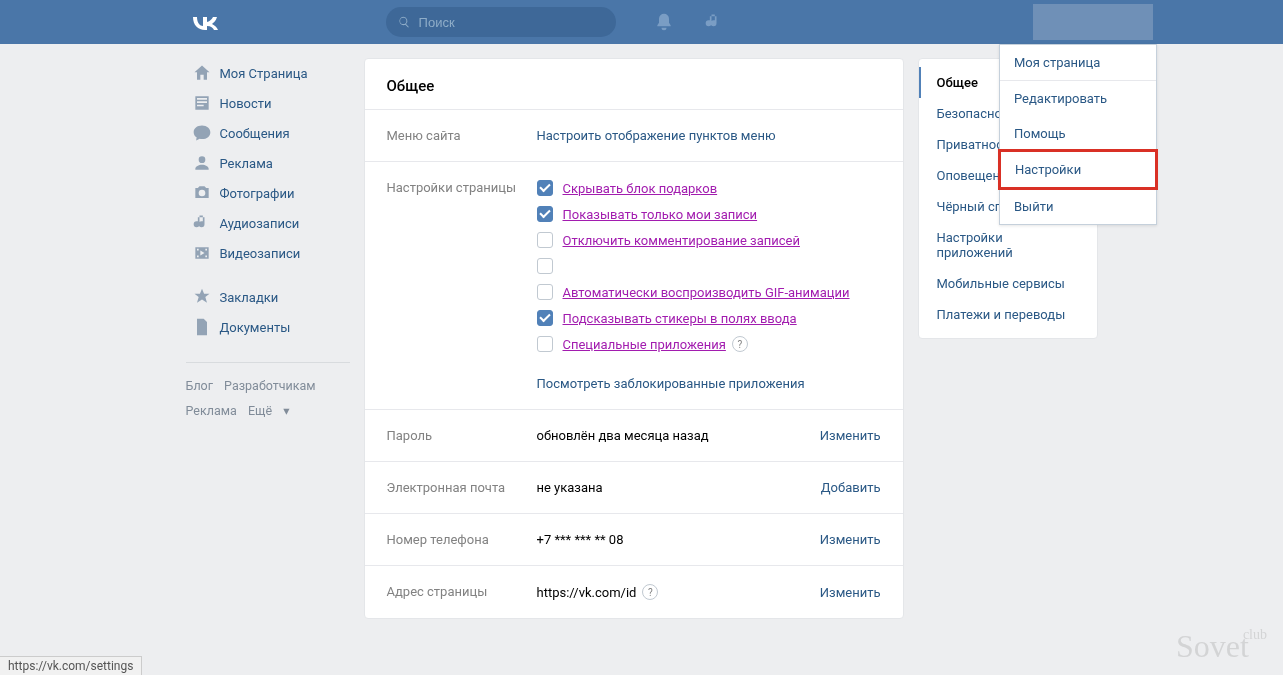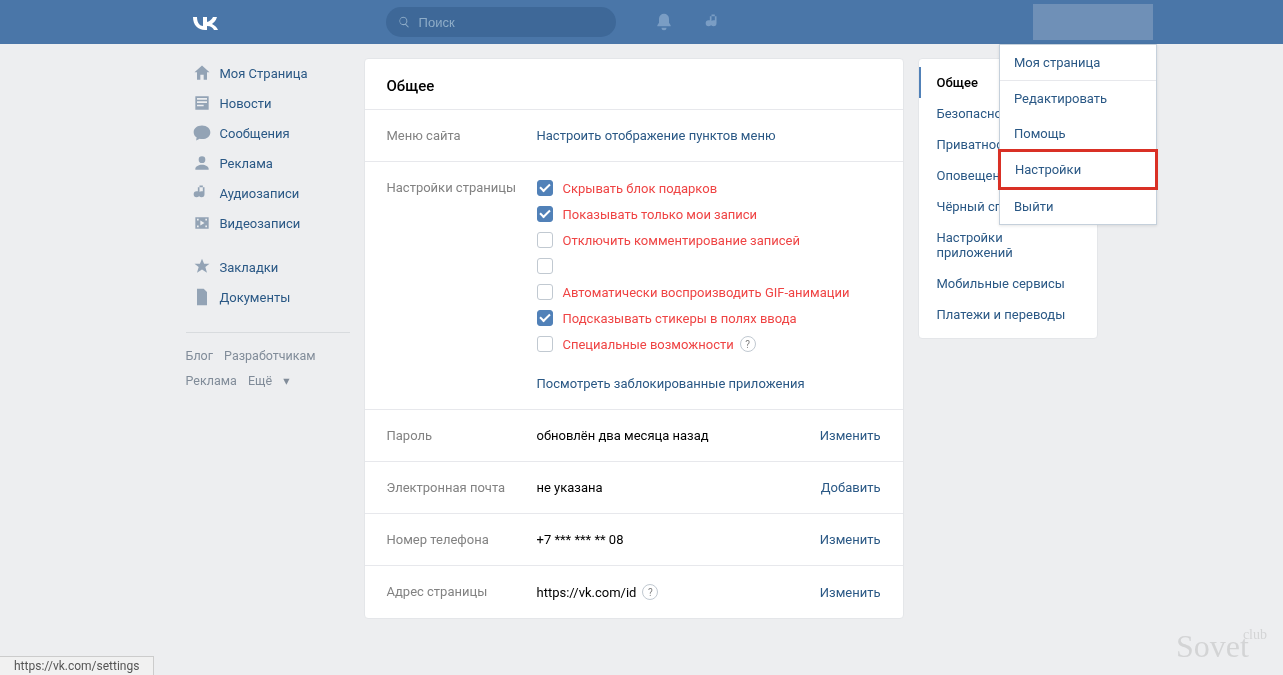--- a/index.html
+++ b/index.html
@@ -125,21 +125,21 @@
   justify-content: center;
 }
 .chk.checked { background: #5181b8; border-color: #5181b8; }
 .chk.checked::after {
   content: "";
   width: 4px; height: 8px;
   border: solid #fff;
   border-width: 0 2px 2px 0;
   transform: rotate(45deg) translate(-1px,-1px);
 }
-.chk-label { color: #ef4444; }
+.chk-label { color: #a21caf; text-decoration: underline; }
 .help-circle {
   display: inline-flex;
   width: 16px; height: 16px;
   border: 1px solid #c1c9d1;
   border-radius: 50%;
   align-items: center; justify-content: center;
   font-size: 10px; color: #828282;
   margin-left: 6px;
 }
 .blocked-link { color: #2a5885; margin-top: 14px; display: inline-block; cursor: pointer; }
@@ -191,21 +191,21 @@
   position: relative;
 }
 .dd-sep { border-top: 1px solid #e7e8ec; }
 .status-url {
   position: absolute;
   bottom: 0; left: 0;
   background: #f1f1f1;
   border: 1px solid #ccc;
   border-left: none;
   border-bottom: none;
-  padding: 2px 14px;
+  padding: 2px 8px;
   font-size: 12px;
   color: #555;
 }
 .watermark {
   position: absolute;
   right: 10px;
   bottom: 10px;
   opacity: 0.25;
   font-family: Georgia, serif;
 }
@@ -269,20 +269,26 @@
       <span>Сообщения</span>
     </div>
     <div class="nav-item">
       <svg class="nicon" viewBox="0 0 24 24">
           <path d="M12 12a4 4 0 100-8 4 4 0 000 8zm0 2c-4 0-8 2-8 5v1h16v-1c0-3-4-5-8-5z"></path>
         </svg>
       <span>Реклама</span>
     </div>
     <div class="nav-item">
       <svg class="nicon" viewBox="0 0 24 24">
+          <path d="M4 6h3l2-2h6l2 2h3v12H4zM12 8a4 4 0 100 8 4 4 0 000-8z"></path>
+        </svg>
+      <span>Фотографии</span>
+    </div>
+    <div class="nav-item">
+      <svg class="nicon" viewBox="0 0 24 24">
           <path d="M9 3v10.5A3.5 3.5 0 115.5 10H7V5h8v8.5A3.5 3.5 0 1111.5 10H13V3z"></path>
         </svg>
       <span>Аудиозаписи</span>
     </div>
     <div class="nav-item">
       <svg class="nicon" viewBox="0 0 24 24">
           <path d="M4 5h16v14H4zM6 7v2h2V7zm10 0v2h2V7zM6 15v2h2v-2zm10 0v2h2v-2zM10 9v6l5-3z"></path>
         </svg>
       <span>Видеозаписи</span>
     </div>
@@ -335,21 +341,21 @@
             </div><div class="chk-row">
               <div class="chk"></div>
             </div><div class="chk-row">
               <div class="chk"></div>
               <span class="chk-label">Автоматически воспроизводить GIF-анимации</span>
             </div><div class="chk-row">
               <div class="chk checked"></div>
               <span class="chk-label">Подсказывать стикеры в полях ввода</span>
             </div><div class="chk-row">
               <div class="chk"></div>
-              <span class="chk-label">Специальные возможности</span>
+              <span class="chk-label">Специальные приложения</span>
               <span class="help-circle">?</span>
             </div><div class="blocked-link">Посмотреть заблокированные приложения</div></div>
       </div>
 
       <div class="section">
         <div class="section-label">Пароль</div>
         <div class="section-body row-action">
           <span class="row-value">обновлён два месяца назад</span>
           <span class="action-link">Изменить</span>
         </div>

